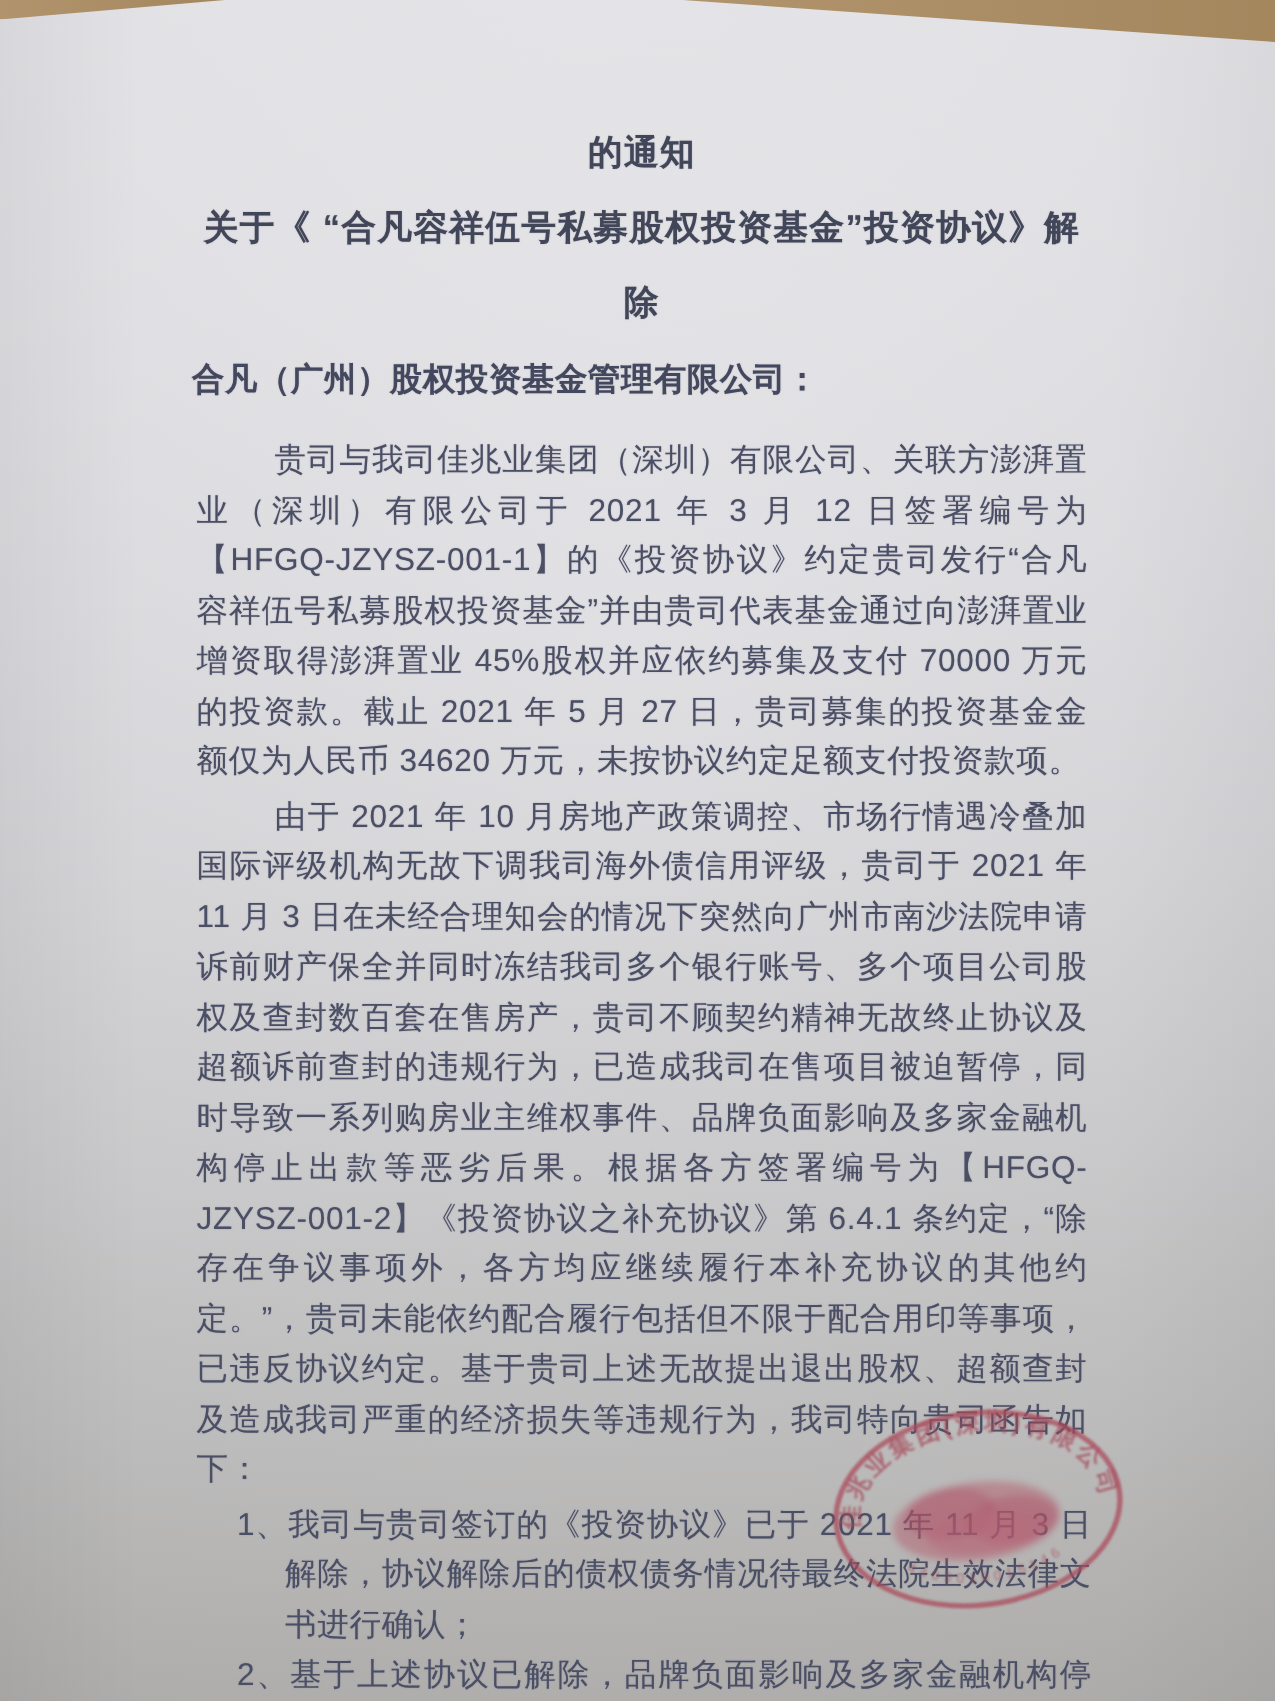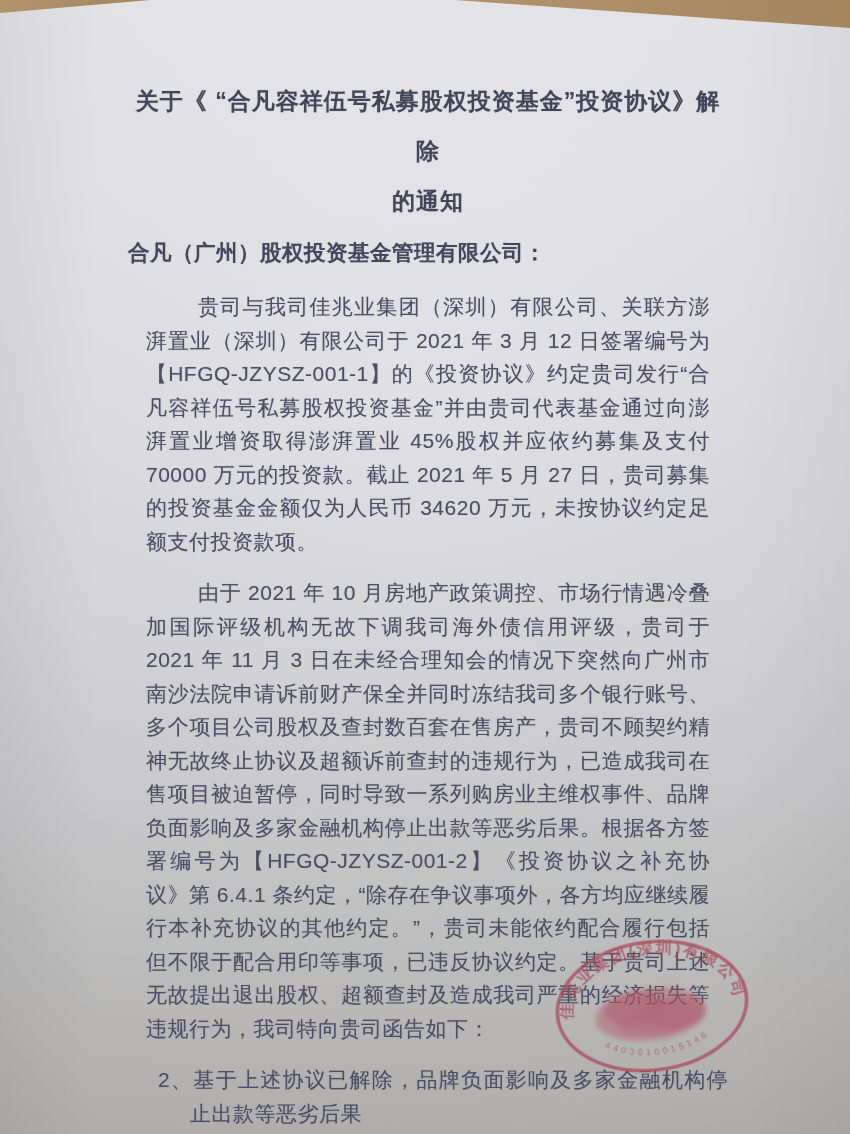--- a/index.html
+++ b/index.html
@@ -36,44 +36,45 @@
   }
   .title{
     text-align:center;font-weight:bold;color:#424659;
     font-size:23px;line-height:50px;letter-spacing:1px;
   }
   .addressee{
     font-weight:bold;font-size:21.5px;color:#44485e;
     margin-top:12px;margin-bottom:23px;
   }
   .bodytext{font-size:21px;line-height:33.5px;text-align:justify;}
-  .para{margin:18px;text-indent:52px;}
+  .para{margin:3px;text-indent:52px;}
   .item{margin:0 0 0 62px;text-indent:-32px;}
 
   .stamp{position:absolute;left:546px;top:930px;width:212px;height:152px;pointer-events:none;}
 </style>
 </head>
 <body>
 
 <div class="photo">
   <div class="paper"></div>
   <div class="desk-wedge left"></div>
   <div class="desk-wedge right"></div>
 
   <div class="content">
     <div class="title">
+      <div>的通知</div>
       <div>关于《 “合凡容祥伍号私募股权投资基金”投资协议》解除</div>
-      <div>的通知</div>
     </div>
 
     <div class="addressee">合凡（广州）股权投资基金管理有限公司：</div>
 
     <div class="bodytext">
       <p class="para">贵司与我司佳兆业集团（深圳）有限公司、关联方澎湃置业（深圳）有限公司于 2021 年 3 月 12 日签署编号为【HFGQ-JZYSZ-001-1】的《投资协议》约定贵司发行“合凡容祥伍号私募股权投资基金”并由贵司代表基金通过向澎湃置业增资取得澎湃置业 45%股权并应依约募集及支付 70000 万元的投资款。截止 2021 年 5 月 27 日，贵司募集的投资基金金额仅为人民币 34620 万元，未按协议约定足额支付投资款项。</p>
       <p class="para">由于 2021 年 10 月房地产政策调控、市场行情遇冷叠加国际评级机构无故下调我司海外债信用评级，贵司于 2021 年 11 月 3 日在未经合理知会的情况下突然向广州市南沙法院申请诉前财产保全并同时冻结我司多个银行账号、多个项目公司股权及查封数百套在售房产，贵司不顾契约精神无故终止协议及超额诉前查封的违规行为，已造成我司在售项目被迫暂停，同时导致一系列购房业主维权事件、品牌负面影响及多家金融机构停止出款等恶劣后果。根据各方签署编号为【HFGQ-JZYSZ-001-2】《投资协议之补充协议》第 6.4.1 条约定，“除存在争议事项外，各方均应继续履行本补充协议的其他约定。”，贵司未能依约配合履行包括但不限于配合用印等事项，已违反协议约定。基于贵司上述无故提出退出股权、超额查封及造成我司严重的经济损失等违规行为，我司特向贵司函告如下：</p>
+      <p class="item"><span>1、</span><span>我司与贵司签订的《投资协议》已于 2021 年 11 月 3 日解除，协议解除后的债权债务情况待最终法院生效法律文书进行确认；</span></p>
       <p class="item"><span>2、</span><span>基于上述协议已解除，品牌负面影响及多家金融机构停止出款等恶劣后果</span></p>
     </div>
 
   </div>
 
   <svg class="stamp" viewBox="0 0 212 152" xmlns="http://www.w3.org/2000/svg">
     <defs>
       <filter id="blur1">
           <feGaussianBlur stdDeviation="2.4"></feGaussianBlur>
         </filter>

